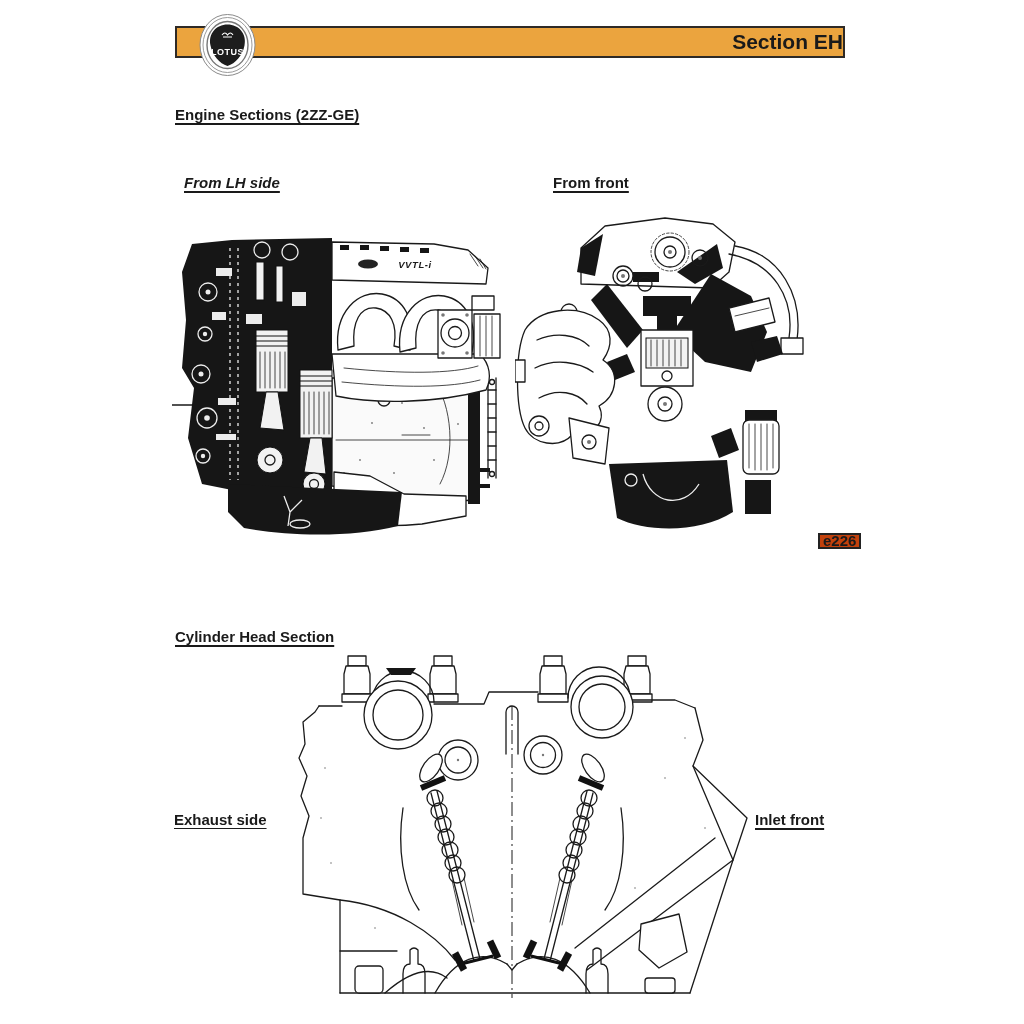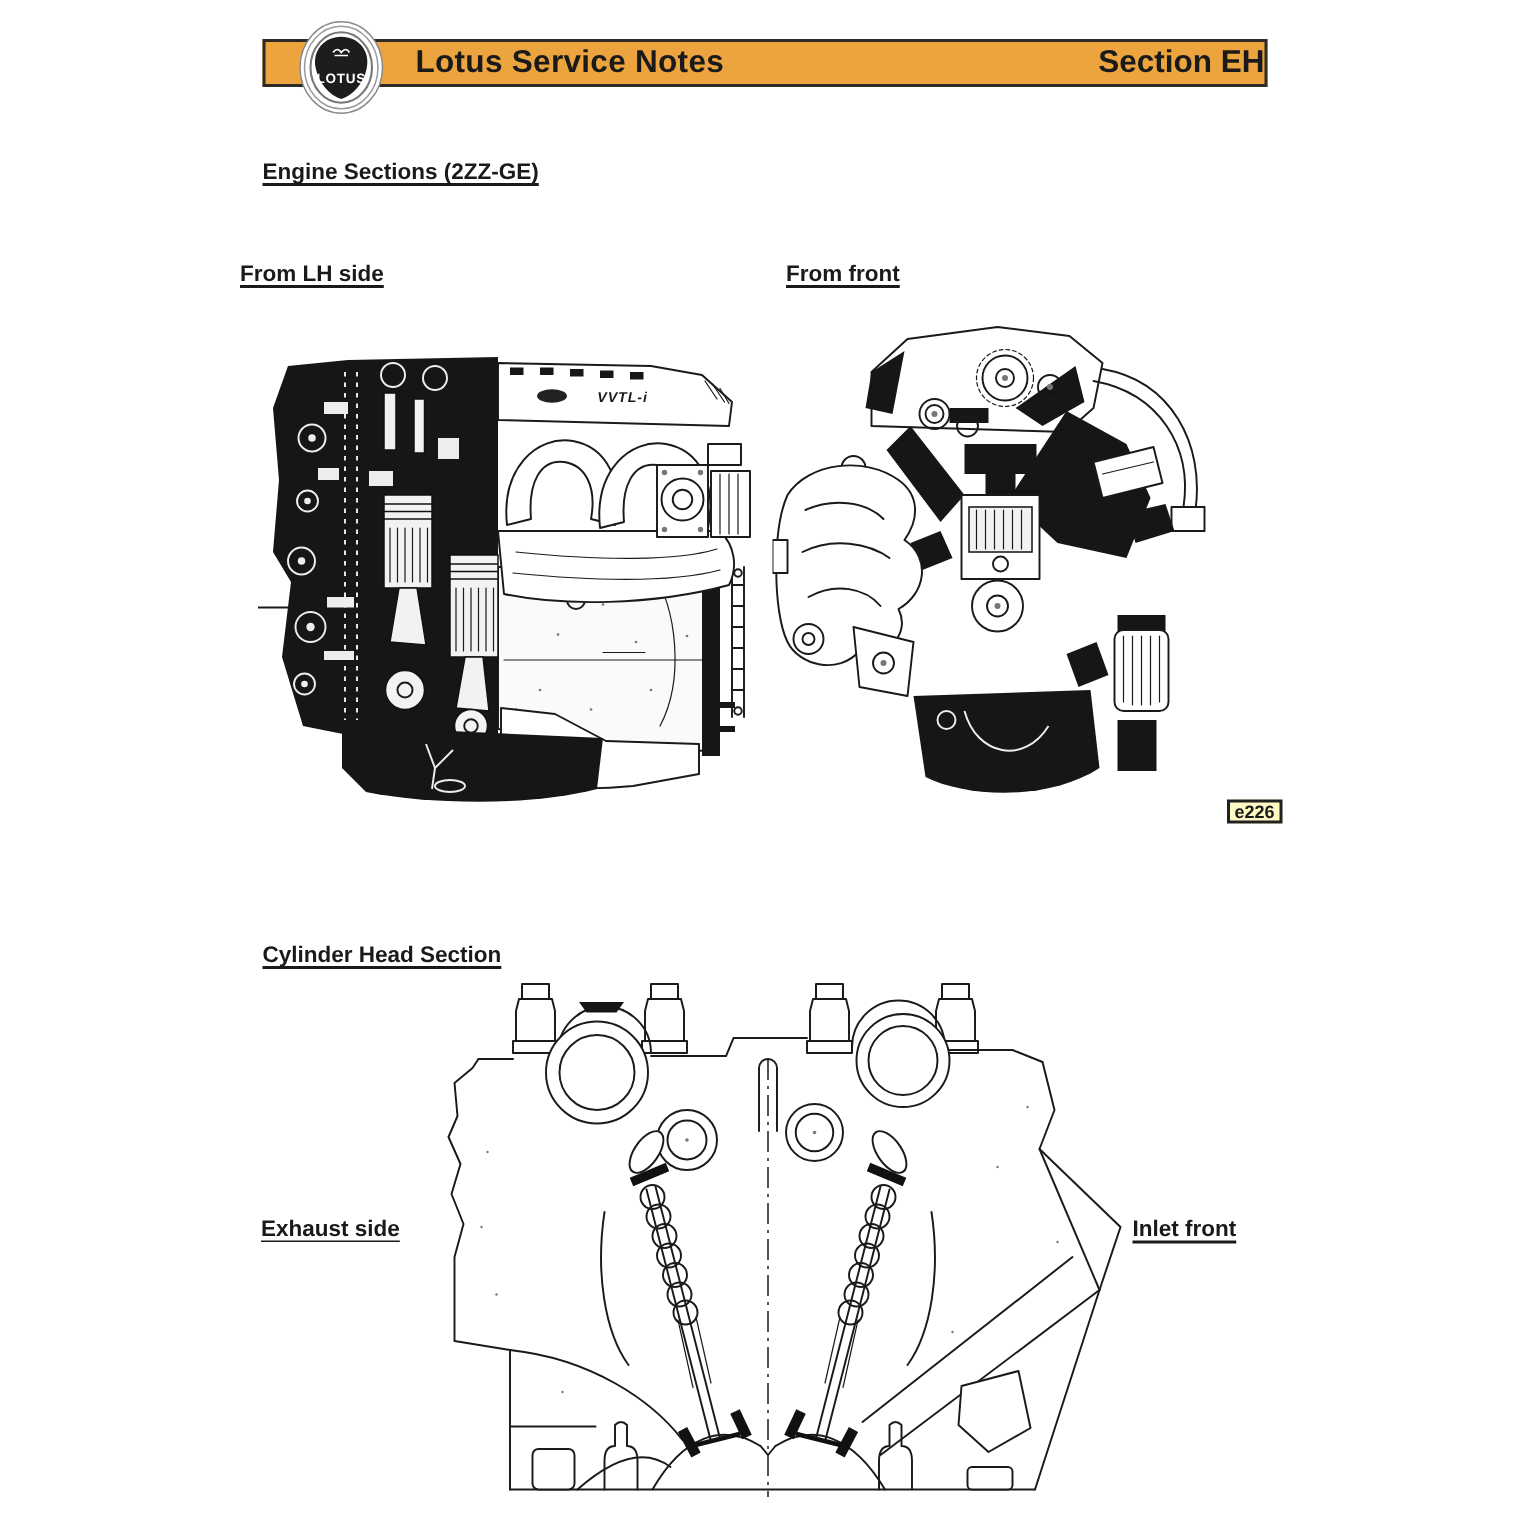--- a/index.html
+++ b/index.html
@@ -14,21 +14,21 @@
       padding-left:100px;white-space:nowrap;}
   .header-section{font-size:21px;font-weight:bold;margin-left:auto;
       white-space:nowrap;}
   .logo-wrap{position:absolute;left:199px;top:13px;width:57px;height:64px;z-index:5;text-align:right;}
 
   
   .doc-heading{position:absolute;font-size:15px;font-weight:bold;
       text-decoration:underline;text-decoration-thickness:2px;text-underline-offset:3px;
       white-space:nowrap;}
   .fig-code{position:absolute;left:818px;top:533px;border:2px solid #222;
-      font-size:12px;font-weight:bold;line-height:12px;padding:0 3px;background:#fef9c3;}
+      font-size:15px;font-weight:bold;line-height:12px;padding:0 3px;background:#c2410c;}
 
   
   .fig{position:absolute;}
   .ln  {fill:none;stroke:#1a1a1a;stroke-width:1.3;stroke-linejoin:round;stroke-linecap:round;}
   .lnw {fill:#ffffff;stroke:#1a1a1a;stroke-width:1.3;stroke-linejoin:round;}
   .lng {fill:#fafafa;stroke:#1a1a1a;stroke-width:1.3;stroke-linejoin:round;}
   .bk  {fill:#161616;stroke:none;}
   .wln {fill:none;stroke:#ededed;stroke-width:1.3;}
   .wfl {fill:#ededed;stroke:none;}
   .dk  {fill:#f2f2f2;stroke:#111;stroke-width:1;}
@@ -40,38 +40,37 @@
   .cl  {fill:none;stroke:#1a1a1a;stroke-width:1;stroke-dasharray:14 4 2 4;}
   .vvtl{font:italic bold 9.5px "Liberation Sans",sans-serif;letter-spacing:.6px;fill:#1a1a1a;}
   .badge-txt{font:bold 9px "Liberation Sans",sans-serif;letter-spacing:.5px;fill:#fff;}
 </style>
 </head>
 <body>
 
 <div id="page">
 
   <div class="header-bar">
-    <span class="header-title">Lotus Service Notes</span>
     <span class="header-section">Section EH</span>
   </div>
 
   <div class="logo-wrap">
     <svg width="57" height="64" viewBox="0 0 57 64">
       <ellipse cx="28.5" cy="32" rx="27.5" ry="30.5" fill="#fff" stroke="#8a8a8a" stroke-width="1"></ellipse>
       <ellipse cx="28.5" cy="32" rx="24.5" ry="27.5" fill="none" stroke="#9a9a9a" stroke-width="1"></ellipse>
       <ellipse cx="28.5" cy="32" rx="20.5" ry="23.5" fill="#fff" stroke="#777" stroke-width="1.4"></ellipse>
       <path d="M28.5,11.5 C40,11.5 48,21 45.5,32.5 C43.5,42.5 36.5,50.5 28.5,53 C20.5,50.5 13.5,42.5 11.5,32.5 C9,21 17,11.5 28.5,11.5 Z" fill="#1d1d1d"></path>
       <path d="M23,22 q3,-4 5.5,0 q3,-4 5.5,0 M24,24 h9" stroke="#fff" stroke-width="1.1" fill="none"></path>
       <text x="28.5" y="42" text-anchor="middle" class="badge-txt">LOTUS</text>
     </svg>
   </div>
 
   <div class="doc-heading" style="left:175px;top:106px;">Engine Sections (2ZZ-GE)</div>
-  <div class="doc-heading" style="left:160px;top:174px;">From LH side</div>
-  <div class="doc-heading" style="left:524px;top:174px;">From front</div>
+  <div class="doc-heading" style="left:184px;top:174px;font-style:italic;">From LH side</div>
+  <div class="doc-heading" style="left:553px;top:174px;">From front</div>
   <div class="doc-heading" style="left:175px;top:628px;">Cylinder Head Section</div>
   <div class="doc-heading" style="left:174px;top:811px;text-decoration:underline;">Exhaust side</div>
   <div class="doc-heading" style="left:755px;top:811px;">Inlet front</div>
 
   <div class="fig-code">e226</div>
 
   <svg class="fig" style="left:172px;top:228px;" width="336" height="310" viewBox="0 0 336 310">
 
     <line class="ln" x1="0" y1="177" x2="38" y2="177"></line>
 

